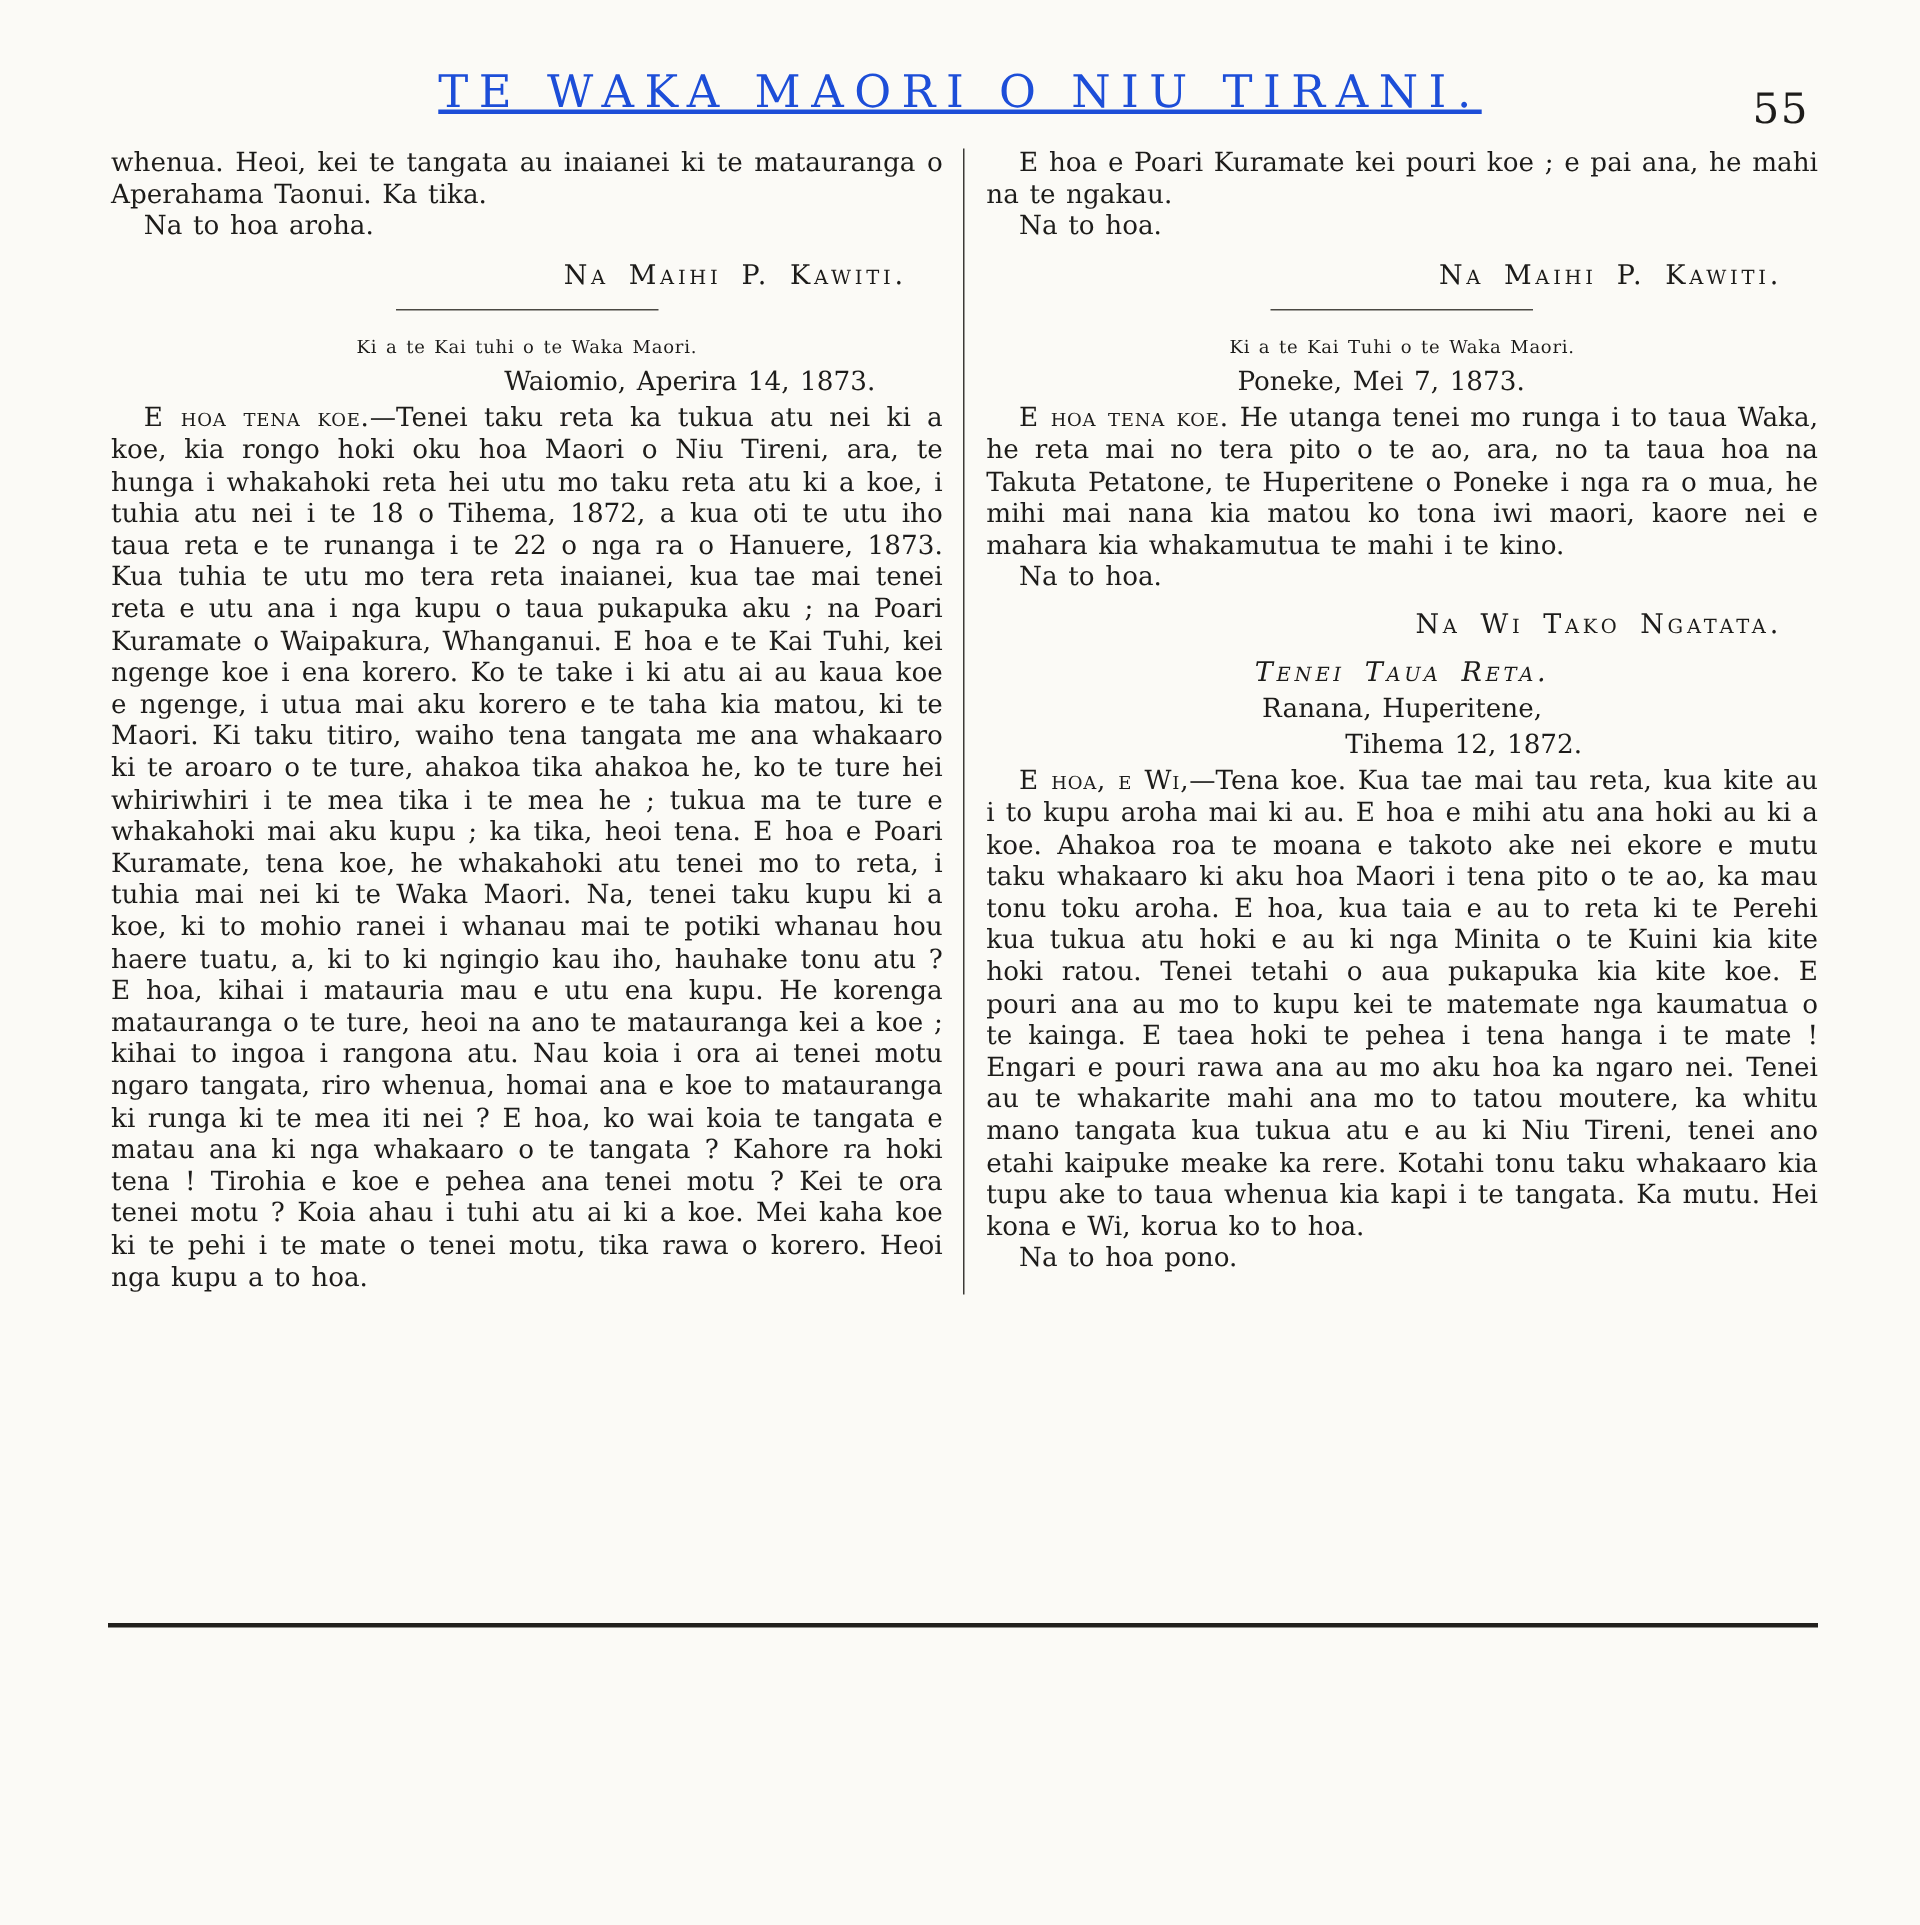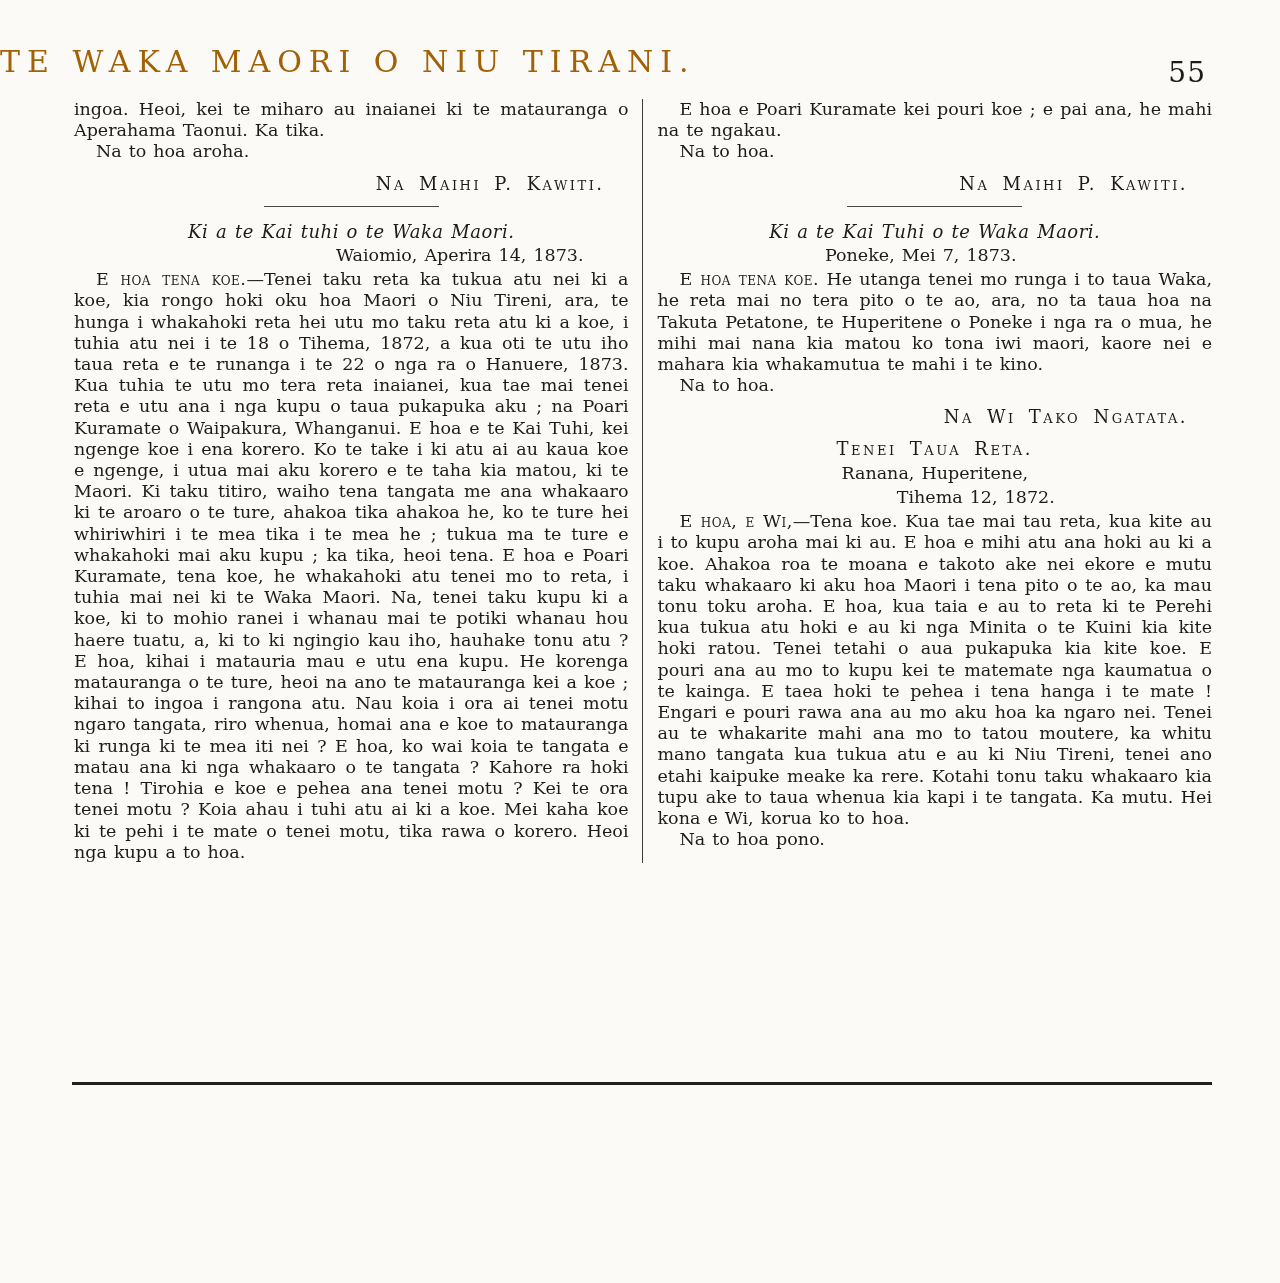--- a/index.html
+++ b/index.html
@@ -10,25 +10,27 @@
     height: 1283px;
     margin: 0 auto;
     background: #fbfaf6;
     color: #1d1c1a;
     font-family: "DejaVu Serif", "Liberation Serif", serif;
     overflow: hidden;
   }
   
   .masthead-row { position: relative; padding-top: 44px; }
   .masthead {
+    text-align: center;
     font-size: 30px;
     font-weight: 400;
     letter-spacing: 7px;
-    color: #a16207;
+    color: #1d4ed8;
     white-space: nowrap;
+    text-decoration: underline;
   }
   .page-number {
     position: absolute;
     top: 56px;
     right: 74px;
     font-size: 28px;
     letter-spacing: 1px;
   }
   
   .columns {
@@ -61,34 +63,34 @@
     margin: 10px 0 4px 0;
     font-size: 18px;
   }
   .short-rule {
     width: 175px;
     border-top: 1px solid #4a4843;
     margin: 12px auto 14px auto;
   }
   .letter-heading {
     text-align: center;
-    font-style: italic;
     font-weight: 400;
-    font-size: 18px;
+    font-size: 12px;
     letter-spacing: 0.5px;
     margin: 4px 0 3px 0;
   }
   .section-heading {
     text-align: center;
     font-variant: small-caps;
     font-weight: 400;
     letter-spacing: 2.5px;
     word-spacing: 5px;
     font-size: 18px;
     margin: 10px 0 4px 0;
+    font-style: italic;
   }
   .dateline { margin-bottom: 3px; }
   .dateline-right-l { text-align: right; padding-right: 45px; }
   .dateline-right-r { text-align: center; padding-right: 28px; }
   .dateline-center { text-align: center; }
   .dateline-center-shift { text-align: center; position: relative; left: 41px; }
 
   
   .page-footer {
     position: absolute;
@@ -110,21 +112,21 @@
 <div class="page">
 
   <header class="masthead-row">
     <h1 class="masthead">TE WAKA MAORI O NIU TIRANI.</h1>
     <div class="page-number">55</div>
   </header>
 
   <main class="columns">
 
     <section class="col col-left">
-      <p class="body-para no-indent">ingoa.  Heoi, kei te miharo au inaianei ki te matauranga o Aperahama Taonui.  Ka tika.</p>
+      <p class="body-para no-indent">whenua.  Heoi, kei te tangata au inaianei ki te matauranga o Aperahama Taonui.  Ka tika.</p>
       <p class="body-para">Na to hoa aroha.</p>
       <p class="signature">Na Maihi P. Kawiti.</p>
       <div class="short-rule"></div>
 
       <h2 class="letter-heading">Ki a te Kai tuhi o te Waka Maori.</h2>
       <p class="dateline dateline-right-l">Waiomio, Aperira 14, 1873.</p>
       <p class="body-para"><span class="sc">E hoa tena koe.</span><span>—Tenei taku reta ka tukua atu nei ki a koe, kia rongo hoki oku hoa Maori o Niu Tireni, ara, te hunga i whakahoki reta hei utu mo taku reta atu ki a koe, i tuhia atu nei i te 18 o Tihema, 1872, a kua oti te utu iho taua reta e te runanga i te 22 o nga ra o Hanuere, 1873.  Kua tuhia te utu mo tera reta inaianei, kua tae mai tenei reta e utu ana i nga kupu o taua pukapuka aku ; na Poari Kuramate o Waipakura, Whanganui.  E hoa e te Kai Tuhi, kei ngenge koe i ena korero.  Ko te take i ki atu ai au kaua koe e ngenge, i utua mai aku korero e te taha kia matou, ki te Maori.  Ki taku titiro, waiho tena tangata me ana whakaaro ki te aroaro o te ture, ahakoa tika ahakoa he, ko te ture hei whiriwhiri i te mea tika i te mea he ; tukua ma te ture e whakahoki mai aku kupu ; ka tika, heoi tena.  E hoa e Poari Kuramate, tena koe, he whakahoki atu tenei mo to reta, i tuhia mai nei ki te Waka Maori.  Na, tenei taku kupu ki a koe, ki to mohio ranei i whanau mai te potiki whanau hou haere tuatu, a, ki to ki ngingio kau iho, hauhake tonu atu ?  E hoa, kihai i matauria mau e utu ena kupu.  He korenga matauranga o te ture, heoi na ano te matauranga kei a koe ; kihai to ingoa i rangona atu.  Nau koia i ora ai tenei motu ngaro tangata, riro whenua, homai ana e koe to matauranga ki runga ki te mea iti nei ?  E hoa, ko wai koia te tangata e matau ana ki nga whakaaro o te tangata ?  Kahore ra hoki tena !  Tirohia e koe e pehea ana tenei motu ?  Kei te ora tenei motu ?  Koia ahau i tuhi atu ai ki a koe.  Mei kaha koe ki te pehi i te mate o tenei motu, tika rawa o korero.  Heoi nga kupu a to hoa.</span></p>
     </section>
 
     <div class="divider"></div>

